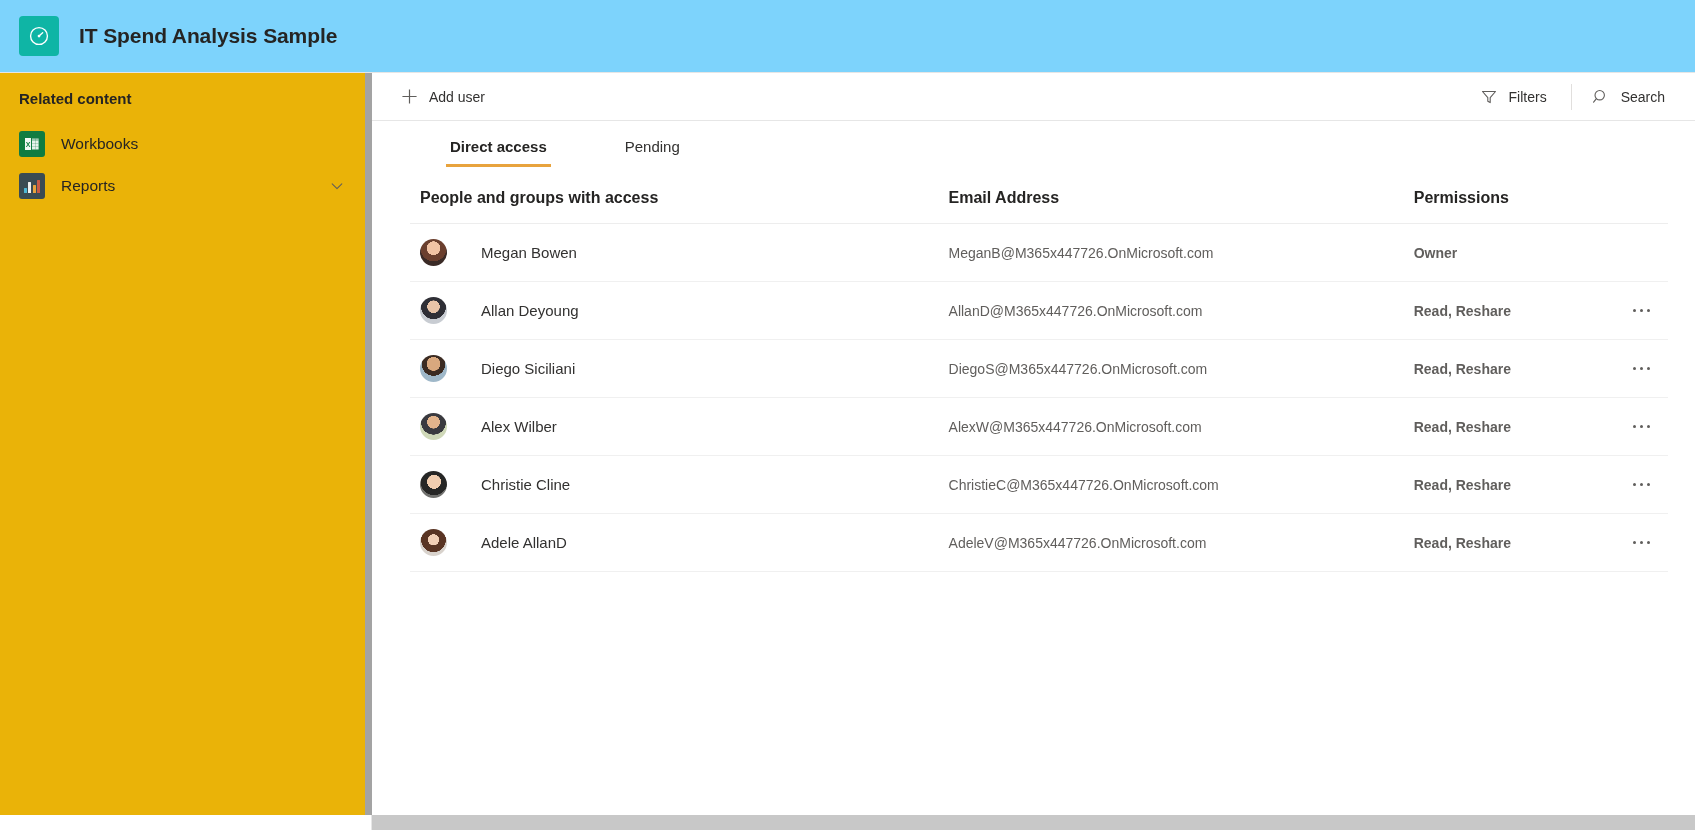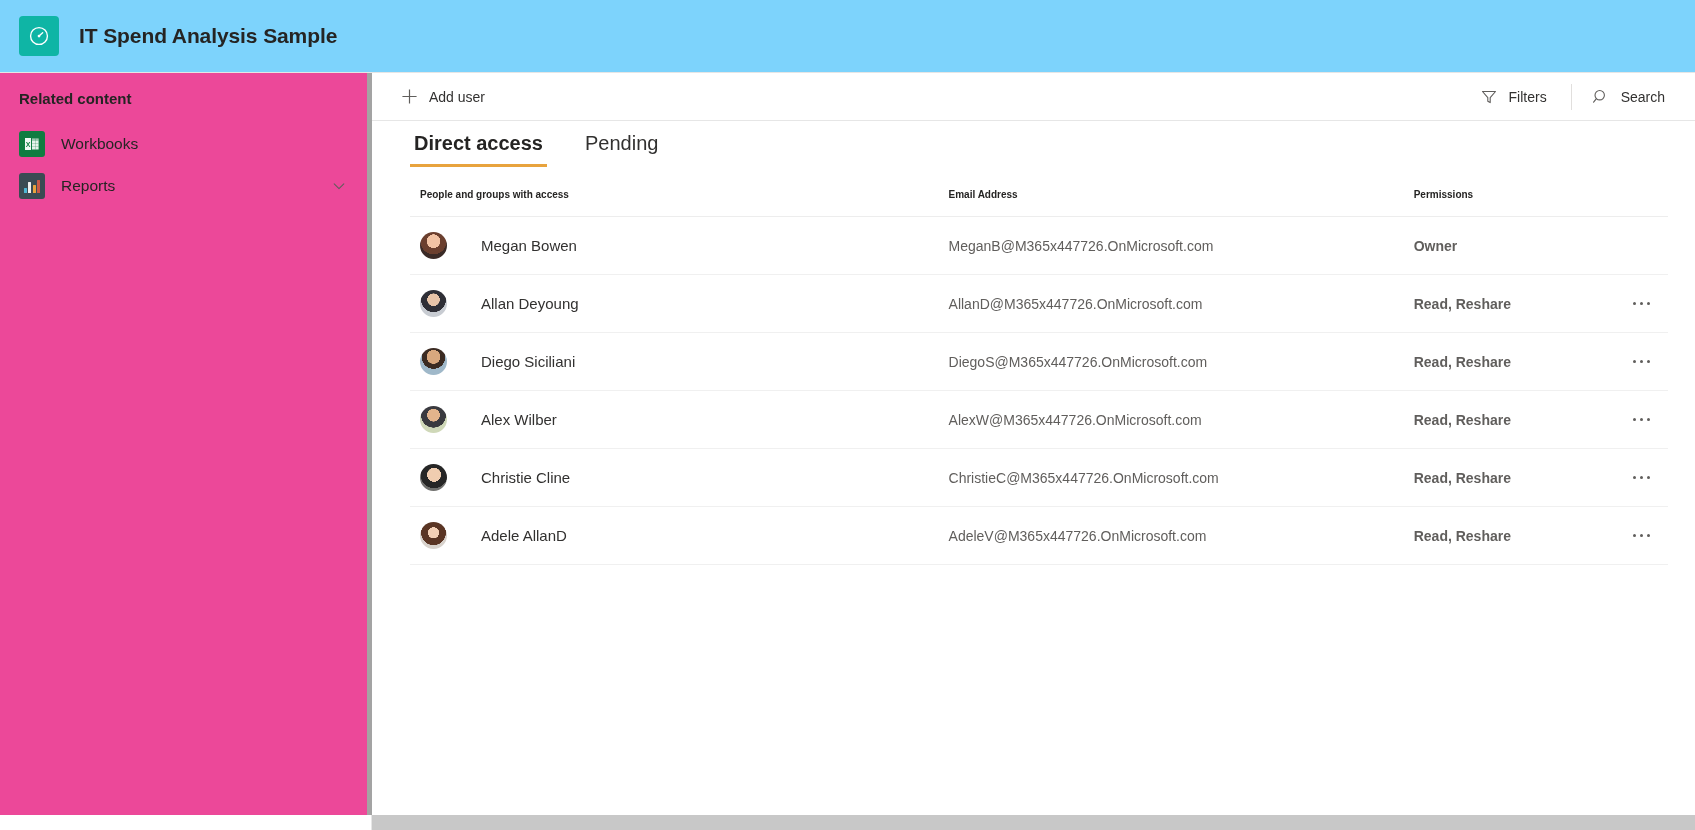--- a/index.html
+++ b/index.html
@@ -59,23 +59,23 @@
     flex: 1;
     display: flex;
     min-height: 0;
     position: relative;
   }
 
   
   .sidebar {
     width: 372px;
     min-width: 372px;
-    border-right: 5px solid #a3a3a3;
-    box-sizing: border-box;
-    background: #ec4899;
+    border-right: 7px solid #a3a3a3;
+    box-sizing: border-box;
+    background: #eab308;
     padding-top: 16px;
   }
   .sidebar-heading {
     font-size: 15px;
     font-weight: 600;
     color: #252423;
     padding: 0 0 0 19px;
     margin-bottom: 14px;
     line-height: 20px;
   }
@@ -161,27 +161,28 @@
 
   
   .tabs {
     display: flex;
     align-items: flex-end;
     padding: 18px 0 0 38px;
     height: 46px;
     box-sizing: border-box;
   }
   .tab {
-    font-size: 20px;
+    font-size: 15px;
     color: #323130;
     padding: 0 4px 9px 4px;
     margin-right: 34px;
     cursor: pointer;
     border-bottom: 3px solid transparent;
     white-space: nowrap;
+    margin-left: 36px;
   }
   .tab.active {
     font-weight: 700;
     color: #252423;
     border-bottom: 3px solid #e8a33d;
   }
 
   
   .table-wrap {
     flex: 1;
@@ -190,21 +191,21 @@
     overflow: hidden;
   }
   .tbl {
     margin: 0 27px 0 38px;
     border-collapse: collapse;
     width: calc(100% - 65px);
     table-layout: fixed;
   }
   .tbl th {
     text-align: left;
-    font-size: 10px;
+    font-size: 16px;
     font-weight: 600;
     color: #252423;
     padding: 0 0 16px 10px;
     border-bottom: 1px solid #ededed;
   }
   .tbl td {
     font-size: 14px;
     color: #605e5c;
     border-bottom: 1px solid #f0f0f0;
     padding: 0 0 0 10px;

